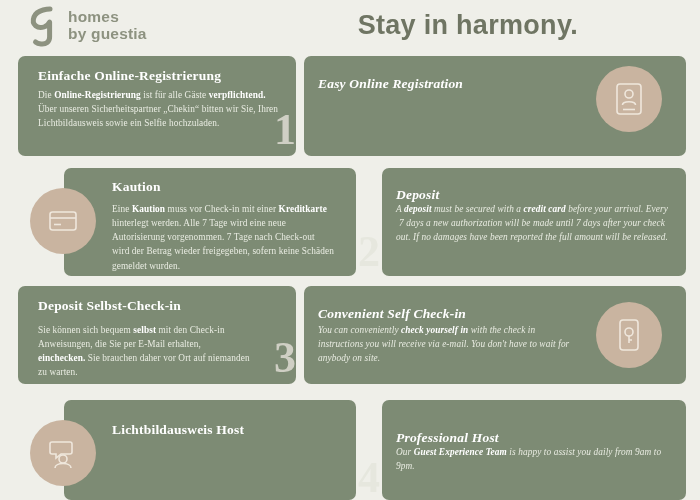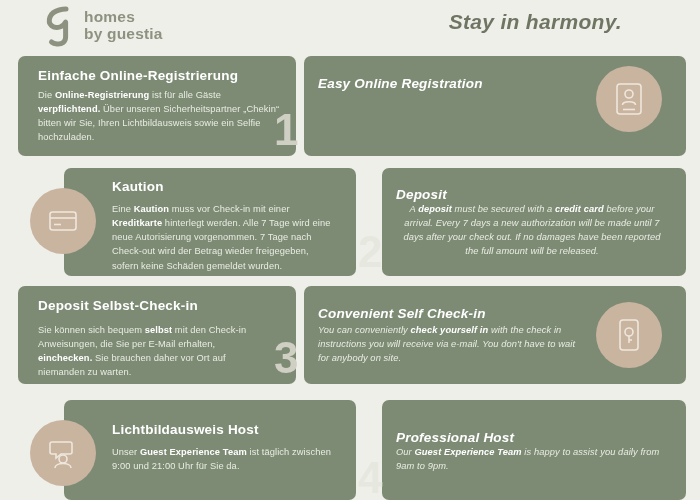--- a/index.html
+++ b/index.html
@@ -16,24 +16,23 @@
   }
   .page {
     position: absolute;
     inset: 0;
     background: #efefe9;
   }
 
   
   .header {
     position: absolute;
-    left: 16px; top: 0;
+    left: 0; top: 0;
     width: 652px; height: 52px;
     background: #efefe9;
-    padding-left: 28px;
   }
   .logo-wrap {
     position: absolute;
     left: 26px; top: 5px;
     display: flex;
     align-items: center;
     gap: 8px;
   }
   .logo-mark {
     width: 34px; height: 42px;
@@ -45,33 +44,33 @@
     font-size: 15.5px;
     font-weight: bold;
     letter-spacing: .2px;
   }
   .logo-text .l1 { display:block; color:#8d9280; }
   .logo-text .l2 { display:block; color:#8d9280; }
 
   .tagline {
     position: absolute;
     right: 74px; top: 10px;
-    font-size: 21px;
+    font-size: 27px;
     font-weight: bold;
     color: #6f7563;
     letter-spacing: .3px;
-    font-style: italic;
   }
 
   
   .band {
     position: absolute;
     left: 0;
     width: 572px;
     background: transparent;
+    font-family: Liberation Serif, serif;
   }
   .panel {
     position: absolute;
     background: #7d8b74;
     border-radius: 7px;
   }
   .panel.left  { left: 18px; }
 
   .heading {
     position: absolute;
@@ -217,23 +216,20 @@
 
     <div class="circle beige" style="left:30px; top:26px; width:66px; height:66px;">
       <svg width="32" height="30" viewBox="0 0 32 30">
         <path d="M5 4 h18 a2 2 0 0 1 2 2 v8 a2 2 0 0 1 -2 2 h-9 l-5 4 v-4 h-4 a2 2 0 0 1 -2 -2 v-8 a2 2 0 0 1 2 -2 z" fill="none" stroke="#efe7dc" stroke-width="1.6"></path>
         <circle cx="16" cy="21" r="4" fill="none" stroke="#efe7dc" stroke-width="1.6"></circle>
         <path d="M8 30 C8 24 24 24 24 30" fill="none" stroke="#efe7dc" stroke-width="1.6"></path>
       </svg>
     </div>
 
     <div class="heading" style="left:112px; top:28px;">Lichtbildausweis Host</div>
-    <div class="body-txt" style="left:112px; top:51px; width:222px;">
-      Unser <b>Guest Experience Team</b> ist täglich zwischen 9:00 und 21:00 Uhr für Sie da.
-    </div>
 
     <div class="heading ital" style="left:396px; top:28px;">Professional Host</div>
     <div class="body-txt ital" style="left:396px; top:51px; width:272px;">
       Our <b>Guest Experience Team</b> is happy to assist you daily from 9am to 9pm.
     </div>
 
     <div class="step-num onband" style="left:358px; top:62px;">4</div>
   </div>
 
 </div>

